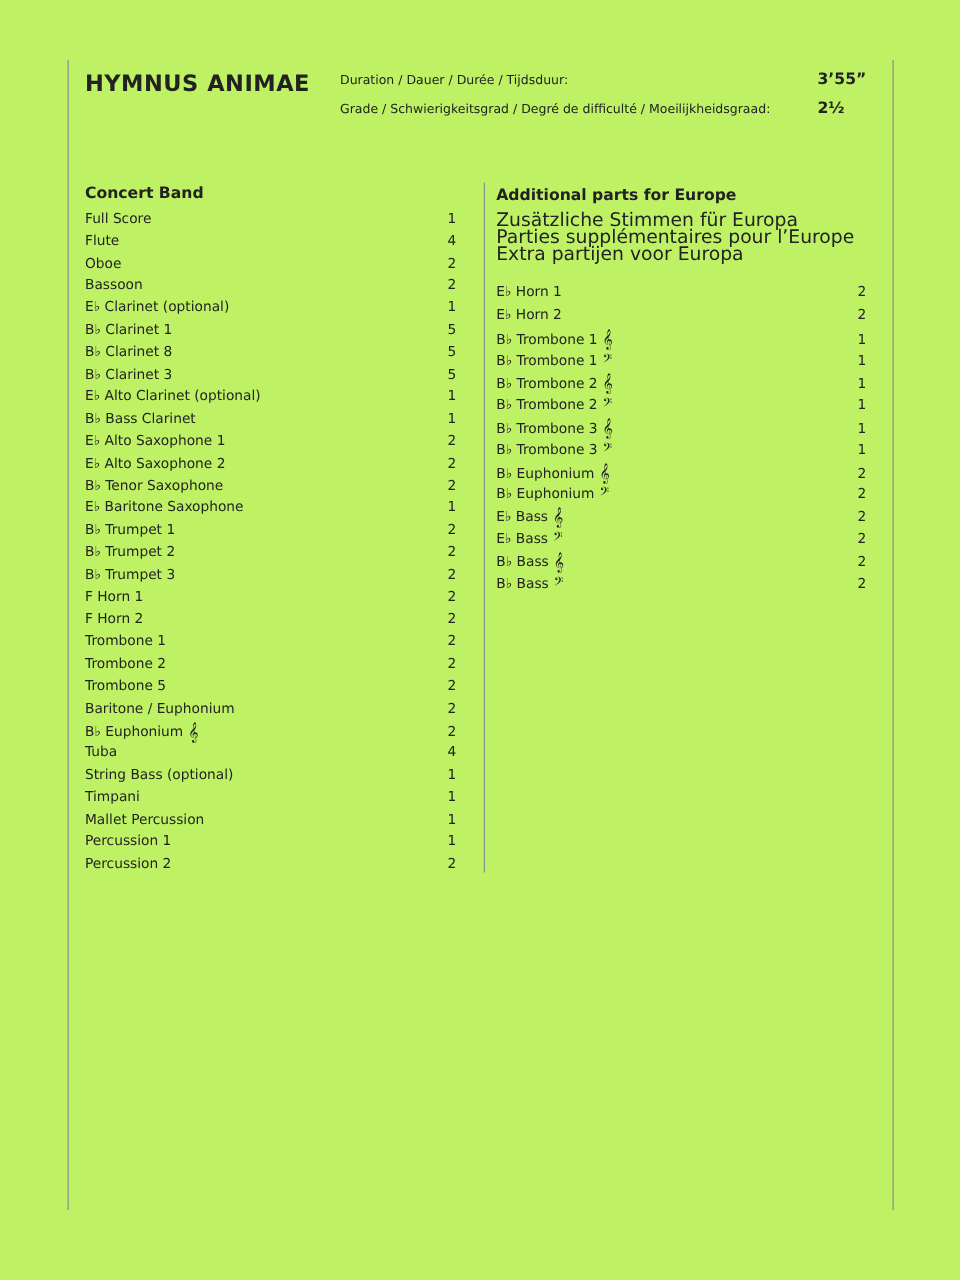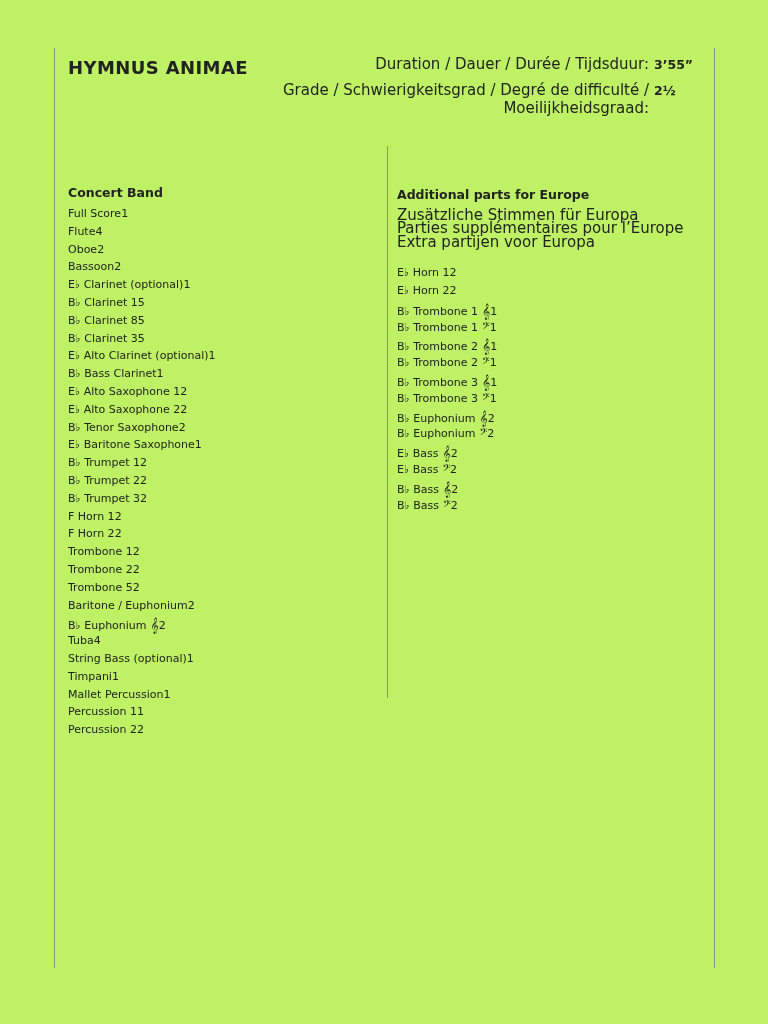--- a/index.html
+++ b/index.html
@@ -17,31 +17,31 @@
   #line-mid   { left:387px; top:146px; height:552px; }
 
   .title {
     position:absolute; left:68px; top:57px;
     font-size:18px; font-weight:bold; letter-spacing:0.4px;
     white-space:nowrap;
   }
 
   .meta { position:absolute; top:55px; right:66px; width:430px; }
   .meta-row { display:flex; align-items:baseline; margin-bottom:8px; }
-  .meta-label { flex:1; text-align:right; font-size:15px; }
+  .meta-label { flex:1; text-align:left; font-size:10px; }
   .meta-value { width:48px; margin-left:5px; text-align:left; font-size:12.5px; font-weight:bold; }
 
-  .list { position:absolute; font-size:11px;margin-top:39px; }
+  .list { position:absolute; font-size:11px; }
   #cb-list-wrap { left:68px;  top:146px; width:297px; }
   #eu-list-wrap { left:397px; top:148px; width:296px; }
   .list-heading { font-size:12.5px; font-weight:bold; margin-bottom:7px; white-space:nowrap; }
   .subtitle { font-size:15px; line-height:13.4px; white-space:nowrap; }
   .eu-gap { height:17px; }
 
-  .row { display:flex; justify-content:flex-start; align-items:baseline; height:17.8px; }
+  .row { display:flex; justify-content:space-between; align-items:baseline; height:17.8px; }
   .nm  { white-space:nowrap; }
   .qty { text-align:right; }
   .clef {
     font-family:"DejaVu Sans", sans-serif;
     margin-left:4px; position:relative; top:1px;
   }
   .clef.treble { font-size:14px; }
   .clef.bass   { font-size:12px; top:0; }
 </style>
 </head>

